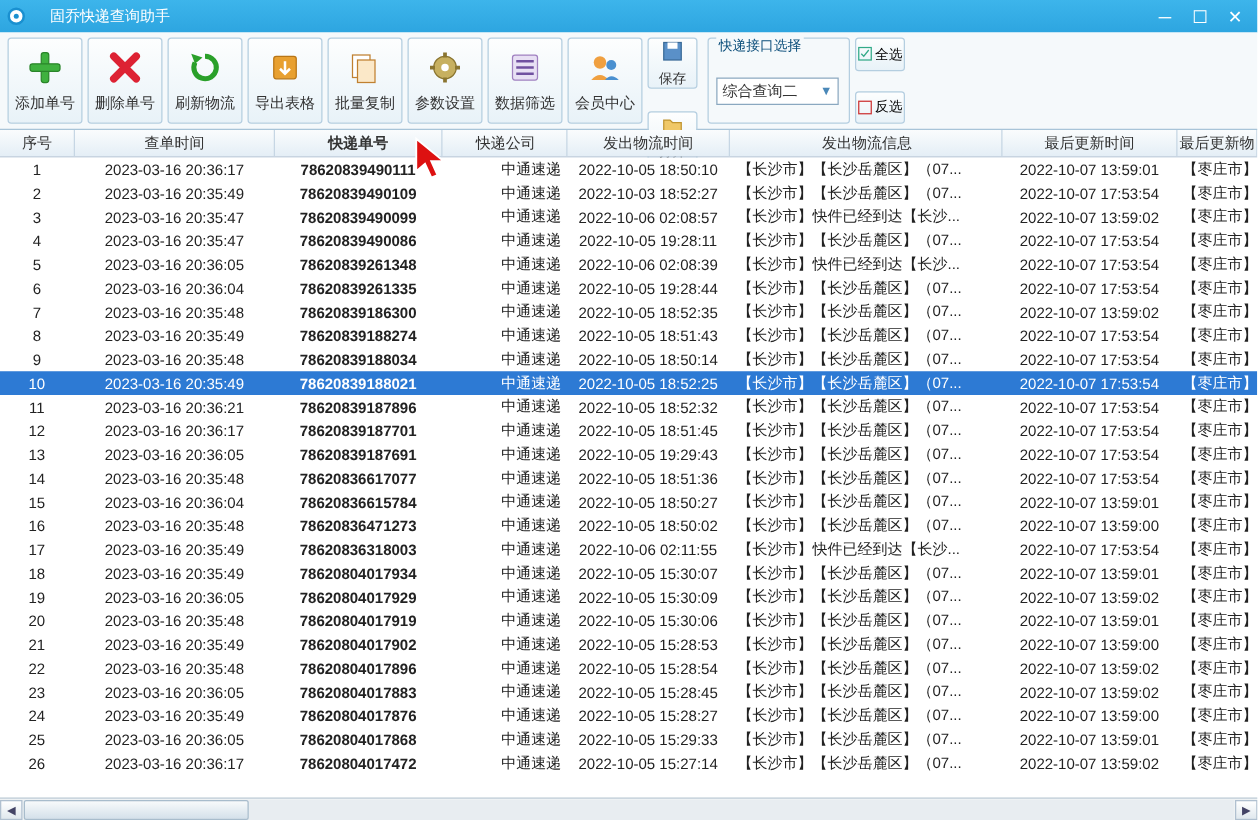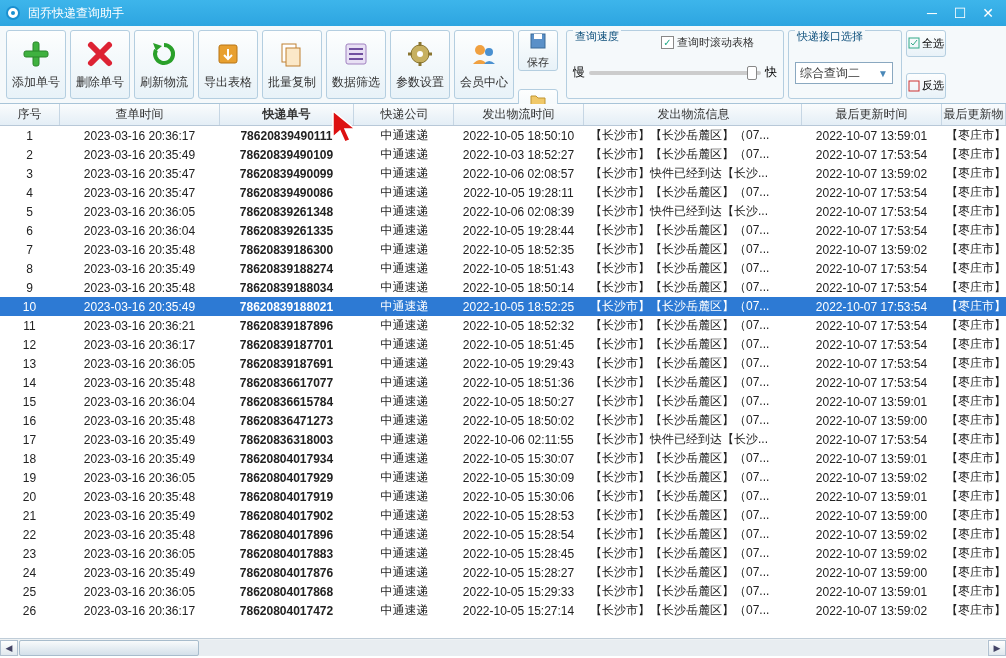--- a/index.html
+++ b/index.html
@@ -1,18 +1,18 @@
 <!DOCTYPE html>
 <html><head>
 <meta charset="utf-8">
 <style>
 * { box-sizing: border-box; margin: 0; padding: 0; font-family: "Microsoft YaHei", SimSun, sans-serif; }
 body { width: 1006px; height: 658px; background: #fff; overflow: hidden; font-size: 12px; }
 
-.titlebar { height: 26px; background: linear-gradient(#3db5eb, #2da5e0); color: #fff; display: flex; align-items: center; padding: 0 4px; }
+.titlebar { height: 26px; background: linear-gradient(#3db5eb, #2da5e0); color: #fff; display: flex; align-items: center; padding: 0 4px; gap: 12px; }
 .titlebar .icon { width: 18px; height: 18px; margin-right: 6px; display: flex; align-items: center; justify-content: center; }
 .titlebar .title { flex: 1; font-size: 12px; }
 .win-ctrls { display: flex; gap: 0; }
 .win-ctrls div { width: 28px; height: 22px; display: flex; align-items: center; justify-content: center; color: #fff; font-size: 14px; }
 
 .toolbar-row { height: 78px; background: #f5f9fb; border-bottom: 1px solid #a8c4d8; display: flex; align-items: stretch; padding: 4px 6px; gap: 4px; }
 .tbtn { border: 1px solid #b4cee0; background: linear-gradient(#fdfefe,#e8f2f8); border-radius: 3px; width: 60px; display: flex; flex-direction: column; align-items: center; justify-content: center; gap: 4px; font-size: 12px; color: #333; }
 .tbtn .ic { width: 32px; height: 32px; display: flex; align-items: center; justify-content: center; }
 .tbtn-sm { width: 40px; font-size: 11px; }
 .tbtn-sm .ic { width: 20px; height: 20px; }
@@ -36,21 +36,21 @@
 .gh { border-right: 1px solid #c6d6e4; display: flex; align-items: center; justify-content: center; padding: 0 4px; white-space: nowrap; overflow: hidden; }
 .gbody { height: 510px; overflow: hidden; }
 .grow { display: flex; height: 19px; font-size: 12px; color: #222; align-items: center; }
 .grow:nth-child(odd) { background: #fff; }
 .grow:nth-child(even) { background: #fff; }
 .gc { border-right: 1px solid transparent; padding: 0 4px; white-space: nowrap; overflow: hidden; text-align: center; }
 .grow.sel { background: #2d7ad4; color: #fff; }
 .c0 { width: 60px; text-align: center; }
 .c1 { width: 160px; }
 .c2 { width: 134px; font-weight: bold; }
-.c3 { width: 100px; text-align: center; padding-left: 6px; }
+.c3 { width: 100px; text-align: right; padding-left: 6px; }
 .c4 { width: 130px; }
 .c5 { width: 218px; text-align: left; padding-left: 6px; }
 .c6 { width: 140px; }
 .c7 { width: 64px; text-align: left; padding-left: 4px; }
 
 .hscroll { height: 18px; background: #eef2f4; border-top: 1px solid #c0cdd8; display: flex; align-items: center; }
 .hscroll .arr { width: 18px; height: 16px; border: 1px solid #b0c0d0; background: linear-gradient(#fff,#e0e8ee); display: flex; align-items: center; justify-content: center; font-size: 9px; color: #446; }
 .hscroll .track { flex: 1; height: 16px; background: #e8edf1; position: relative; margin: 0 1px; }
 .hscroll .thumb { position: absolute; left: 0; top: 0; height: 100%; width: 180px; background: linear-gradient(#f8fafb,#d4e0ea); border: 1px solid #a8bccc; border-radius: 2px; }
 
@@ -115,42 +115,42 @@
         <svg width="28" height="28" viewBox="0 0 28 28">
           <rect x="4" y="4" width="14" height="18" fill="#fff" stroke="#c08030"></rect>
           <rect x="8" y="8" width="14" height="18" fill="#fbe8c8" stroke="#c08030"></rect>
         </svg>
       </span>
     <span>批量复制</span>
   </div>
   <div class="tbtn">
     <span class="ic">
         <svg width="28" height="28" viewBox="0 0 28 28">
-          <rect x="4" y="4" width="20" height="20" rx="2" fill="#e8e0f4" stroke="#a080c0"></rect>
-          <rect x="7" y="8" width="14" height="2" fill="#7050a0"></rect>
-          <rect x="7" y="13" width="14" height="2" fill="#7050a0"></rect>
-          <rect x="7" y="18" width="14" height="2" fill="#7050a0"></rect>
-        </svg>
-      </span>
-    <span>数据筛选</span>
-  </div>
-  <div class="tbtn">
-    <span class="ic">
-        <svg width="28" height="28" viewBox="0 0 28 28">
           <circle cx="14" cy="14" r="9" fill="#c7b060" stroke="#8a7530" stroke-width="1"></circle>
           <circle cx="14" cy="14" r="3" fill="#fff"></circle>
           <g stroke="#8a7530" stroke-width="3">
             <line x1="14" y1="2" x2="14" y2="6"></line>
             <line x1="14" y1="22" x2="14" y2="26"></line>
             <line x1="2" y1="14" x2="6" y2="14"></line>
             <line x1="22" y1="14" x2="26" y2="14"></line>
           </g>
         </svg>
       </span>
     <span>参数设置</span>
+  </div>
+  <div class="tbtn">
+    <span class="ic">
+        <svg width="28" height="28" viewBox="0 0 28 28">
+          <rect x="4" y="4" width="20" height="20" rx="2" fill="#e8e0f4" stroke="#a080c0"></rect>
+          <rect x="7" y="8" width="14" height="2" fill="#7050a0"></rect>
+          <rect x="7" y="13" width="14" height="2" fill="#7050a0"></rect>
+          <rect x="7" y="18" width="14" height="2" fill="#7050a0"></rect>
+        </svg>
+      </span>
+    <span>数据筛选</span>
   </div>
   <div class="tbtn">
     <span class="ic">
         <svg width="28" height="28" viewBox="0 0 28 28">
           <circle cx="10" cy="10" r="5" fill="#f0a040"></circle>
           <circle cx="19" cy="12" r="4" fill="#4a90d0"></circle>
           <path d="M3 24 q7-8 14 0" fill="#f0a040"></path>
           <path d="M14 24 q5-6 11 0" fill="#4a90d0"></path>
         </svg>
       </span>
@@ -169,34 +169,20 @@
     <div class="tbtn tbtn-sm" style="flex:1">
       <span class="ic">
           <svg width="18" height="18" viewBox="0 0 18 18">
             <path d="M2 5 h5 l2 2 h7 v8 h-14 z" fill="#f0c868" stroke="#c09530"></path>
           </svg>
         </span>
       <span>打开</span>
     </div>
   </div>
 
-  <div class="panel speed-panel">
-    <span class="panel-title">查询速度</span>
-    <div class="chk-row">
-      <span class="chk">✓</span>
-      <span>查询时滚动表格</span>
-    </div>
-    <div class="speed-body">
-      <span>慢</span>
-      <div class="slider">
-          <div class="thumb" id="speed-thumb" style="left: 92%;"></div>
-        </div>
-      <span>快</span>
-    </div>
-  </div>
 
   <div class="panel iface-panel">
     <span class="panel-title">快递接口选择</span>
     <div class="iface-body">
       <div class="combo">
         <span>综合查询二</span>
         <span class="arrow">▼</span>
       </div>
     </div>
   </div>

